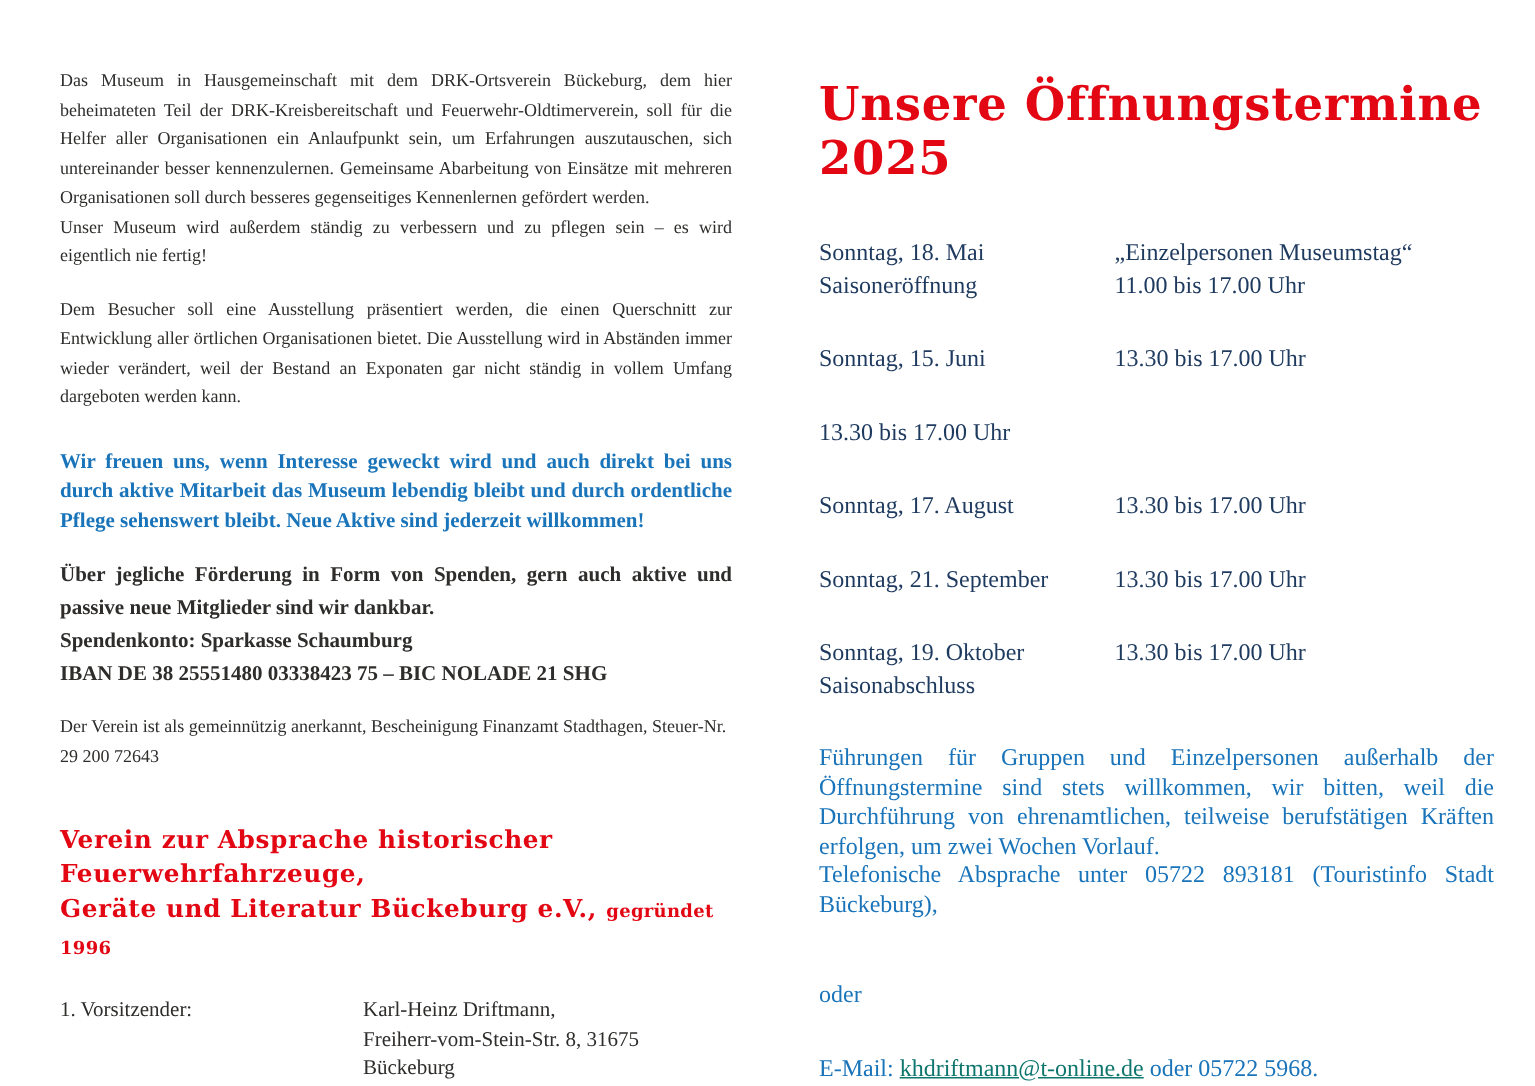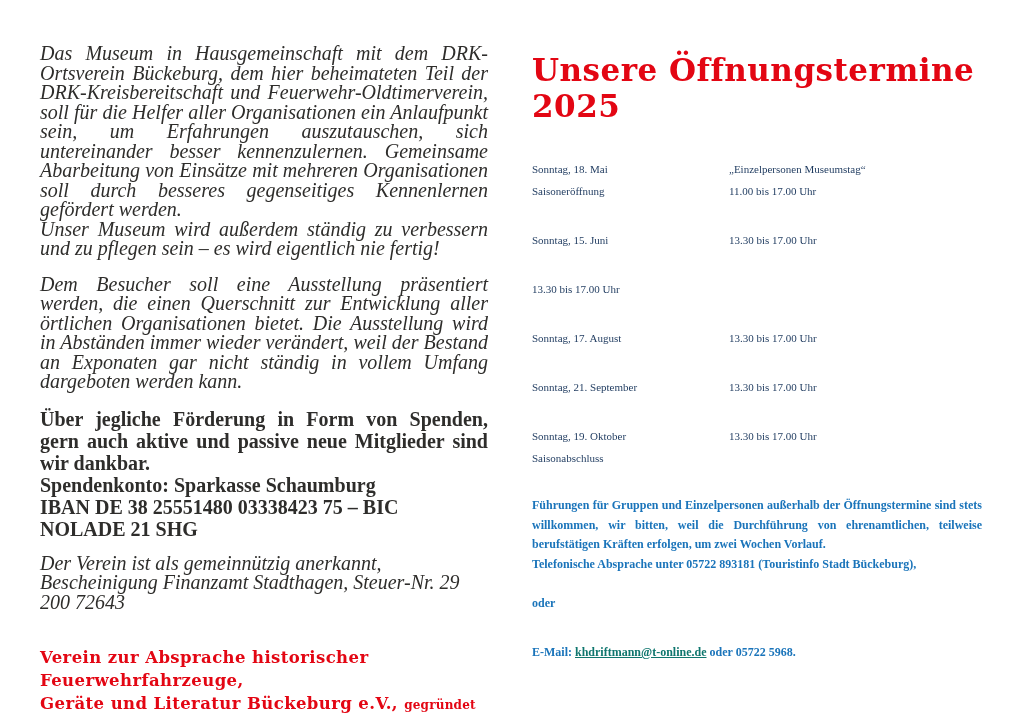--- a/index.html
+++ b/index.html
@@ -7,38 +7,38 @@
     position: relative;
     width: 1023px;
     height: 724px;
     background: #ffffff;
     font-family: "Liberation Serif", "DejaVu Serif", serif;
     color: #2e2d2b;
     overflow: hidden;
   }
   .col { position: absolute; top: 0; }
   .col-left  { left: 40px;  width: 448px; }
-  .col-right { left: 532px; width: 450px; }
+  .col-right { left: 546px; width: 450px; }
 
   p { margin: 0; }
   .just { text-align: justify; text-justify: inter-word; }
 
-  .body { font-size: 20px; line-height: 19.5px; color: #2e2d2b; font-style: italic; }
+  .body { font-size: 12px; line-height: 19.5px; color: #2e2d2b; }
 
   .intro      { margin-top: 44px; }
   .exhibition { margin-top: 16px; }
 
   .invitation {
     margin-top: 24px;
     font-size: 14px; line-height: 19.5px;
     font-weight: 700;
     color: #1a74ba;
   }
 
-  .support { margin-top: 16px; font-size: 20px; line-height: 22px; font-weight: 700; }
+  .support { margin-top: 16px; font-size: 14px; line-height: 22px; font-weight: 700; }
   .tax-note { margin-top: 14px; }
 
   .fraktur {
     font-family: "DejaVu Serif", serif;
     font-weight: 700;
     color: #e30613;
     letter-spacing: 0.4px;
   }
   .assoc-title { margin-top: 34px; font-size: 16.5px; line-height: 23px; }
   .assoc-founded { font-size: 12px; letter-spacing: 0.2px; }
@@ -48,45 +48,46 @@
   .contact-label { width: 158px; flex: 0 0 158px; }
   .contact-value { flex: 1; margin-left: 44px; }
 
   .main-title {
     margin-top: 52px;
     font-size: 31px;
     line-height: 36px;
     letter-spacing: 0.5px;
   }
 
-  .schedule { margin-top: 34px; color: #1e3a5f; font-size: 11px; line-height: 22px; }
+  .schedule { margin-top: 34px; color: #1e3a5f; font-size: 16px; line-height: 22px; }
   .sched-row { display: flex; margin-bottom: 27px; }
   .sched-date { width: 197px; flex: 0 0 197px; }
   .sched-time { flex: 1; }
 
-  .blue-block { color: #1a74ba; font-weight: 700; font-size: 12px; line-height: 19.5px; }
+  .blue-block { color: #1a74ba; font-weight: 400; font-size: 16px; line-height: 19.5px; }
   .tours { margin-top: 26px; }
-  .or-line { margin-top: 20px; }
+  .or-line { margin-top: 41px; }
   .email-line { margin-top: 29px; }
   .email-link { color: #0f766e; text-decoration: underline; cursor: pointer; }
 </style>
 </head>
 <body>
 
 <div class="page">
 
   <div class="col col-left">
 
     <p class="body just intro">Das Museum in Hausgemeinschaft mit dem DRK-Ortsverein Bückeburg, dem hier beheimateten Teil der DRK-Kreisbereitschaft und Feuerwehr-Oldtimerverein, soll für die Helfer aller Organisationen ein Anlaufpunkt sein, um Erfahrungen auszutauschen, sich untereinander besser kennenzulernen. Gemeinsame Abarbeitung von Einsätze mit mehreren Organisationen soll durch besseres gegenseitiges Kennenlernen gefördert werden.</p>
 
     <div>
       <p class="body just">Unser Museum wird außerdem ständig zu verbessern und zu pflegen sein – es wird eigentlich nie fertig!</p>
       <p class="body just exhibition">Dem Besucher soll eine Ausstellung präsentiert werden, die einen Querschnitt zur Entwicklung aller örtlichen Organisationen bietet. Die Ausstellung wird in Abständen immer wieder verändert, weil der Bestand an Exponaten gar nicht ständig in vollem Umfang dargeboten werden kann.</p>
     </div>
 
+    <p class="invitation just">Wir freuen uns, wenn Interesse geweckt wird und auch direkt bei uns durch aktive Mitarbeit das Museum lebendig bleibt und durch ordentliche Pflege sehenswert bleibt. Neue Aktive sind jederzeit willkommen!</p>
 
     <div class="support">
       <p class="just">Über jegliche Förderung in Form von Spenden, gern auch aktive und passive neue Mitglieder sind wir dankbar.</p>
       <p>Spendenkonto: Sparkasse Schaumburg</p>
       <p>IBAN DE 38 25551480 03338423 75 – BIC NOLADE 21 SHG</p>
     </div>
 
     <p class="body tax-note">Der Verein ist als gemeinnützig anerkannt, Bescheinigung Finanzamt Stadthagen, Steuer-Nr. 29 200 72643</p>
 
     <div class="fraktur assoc-title">

